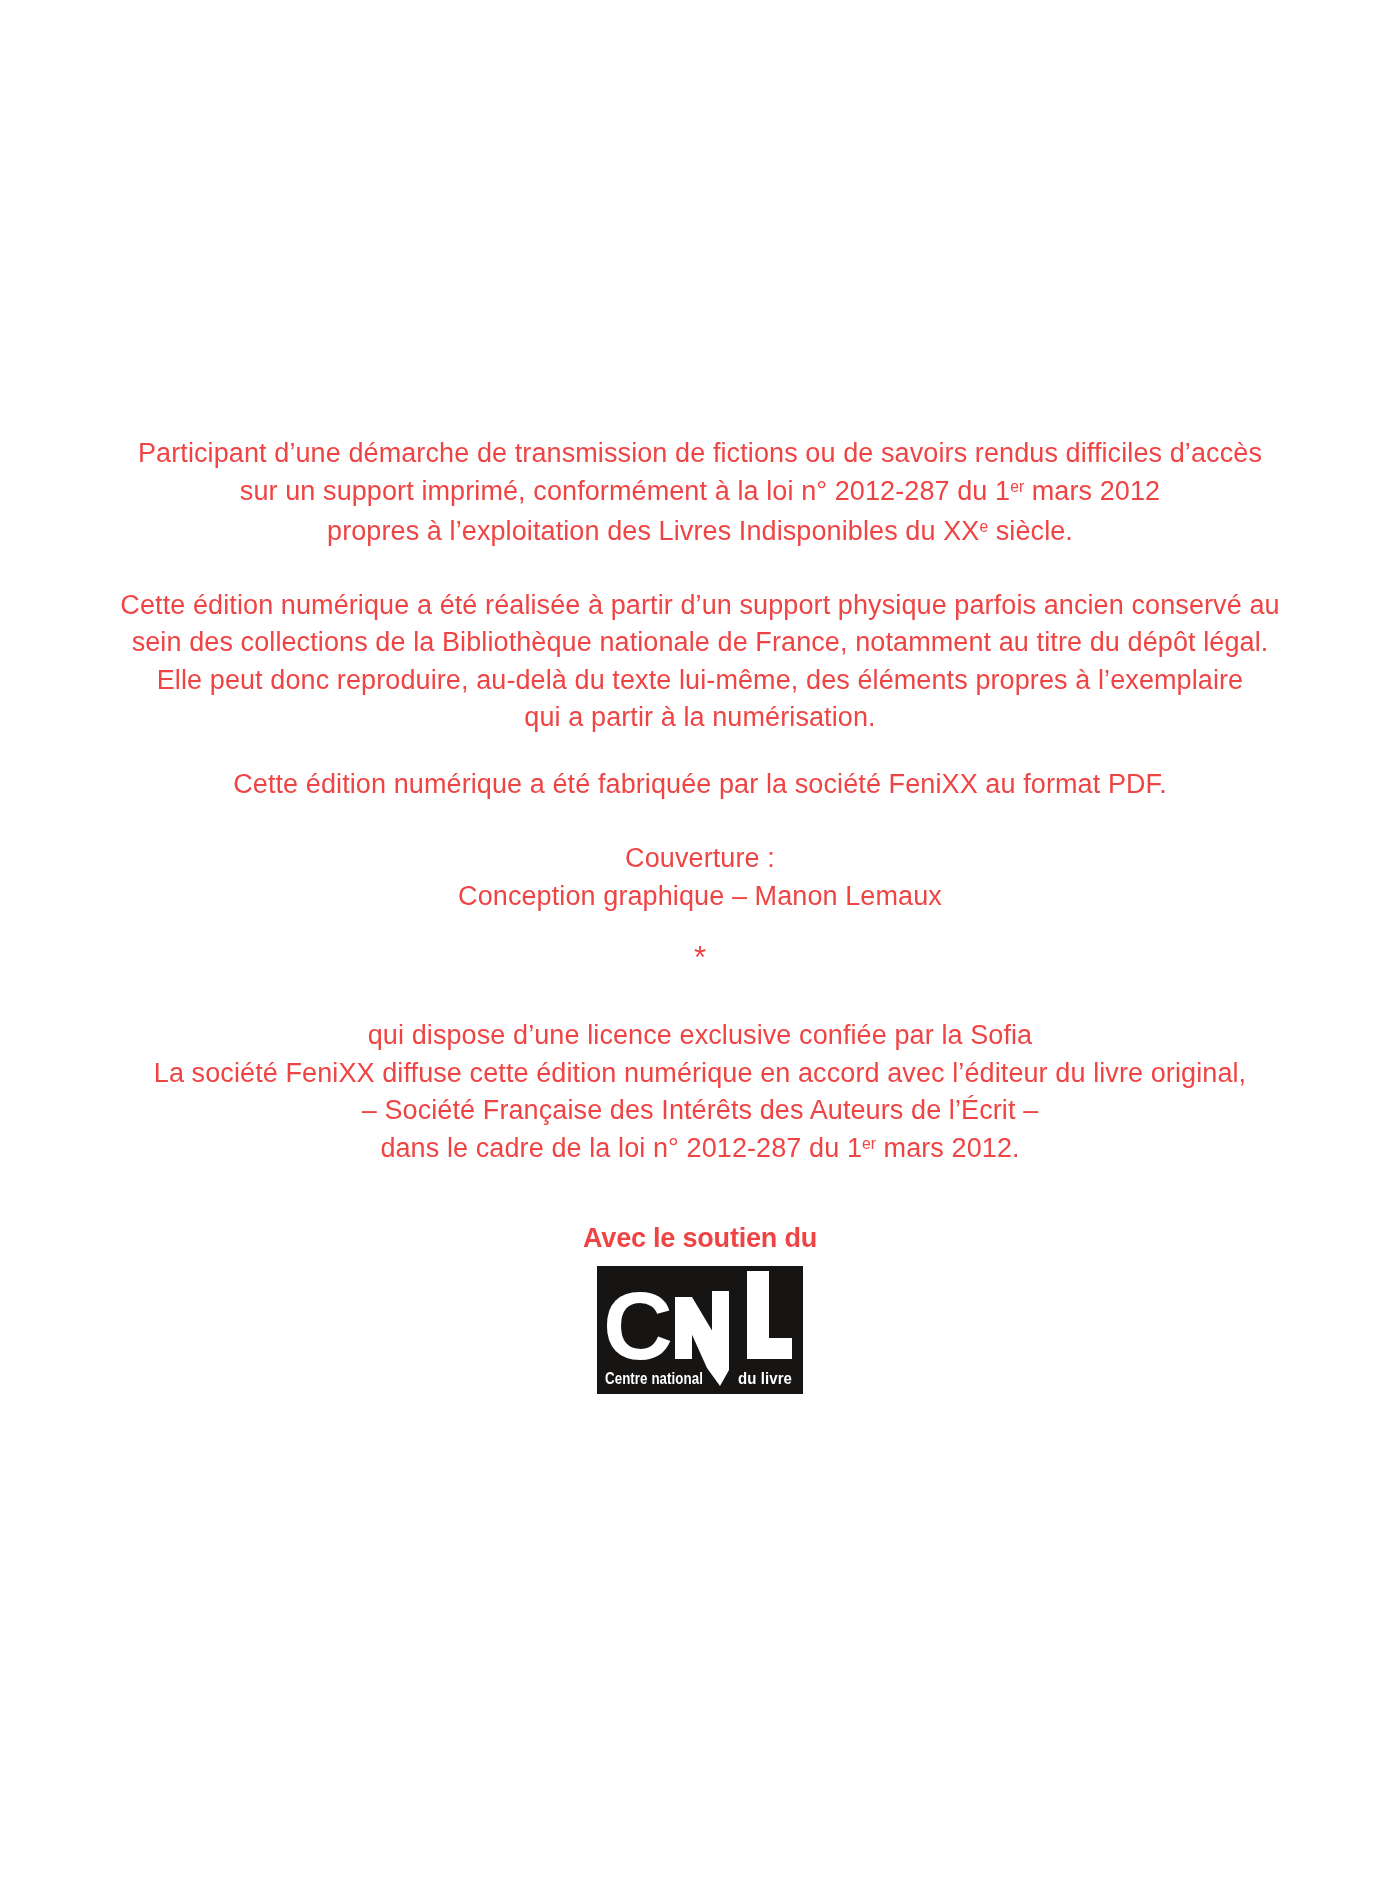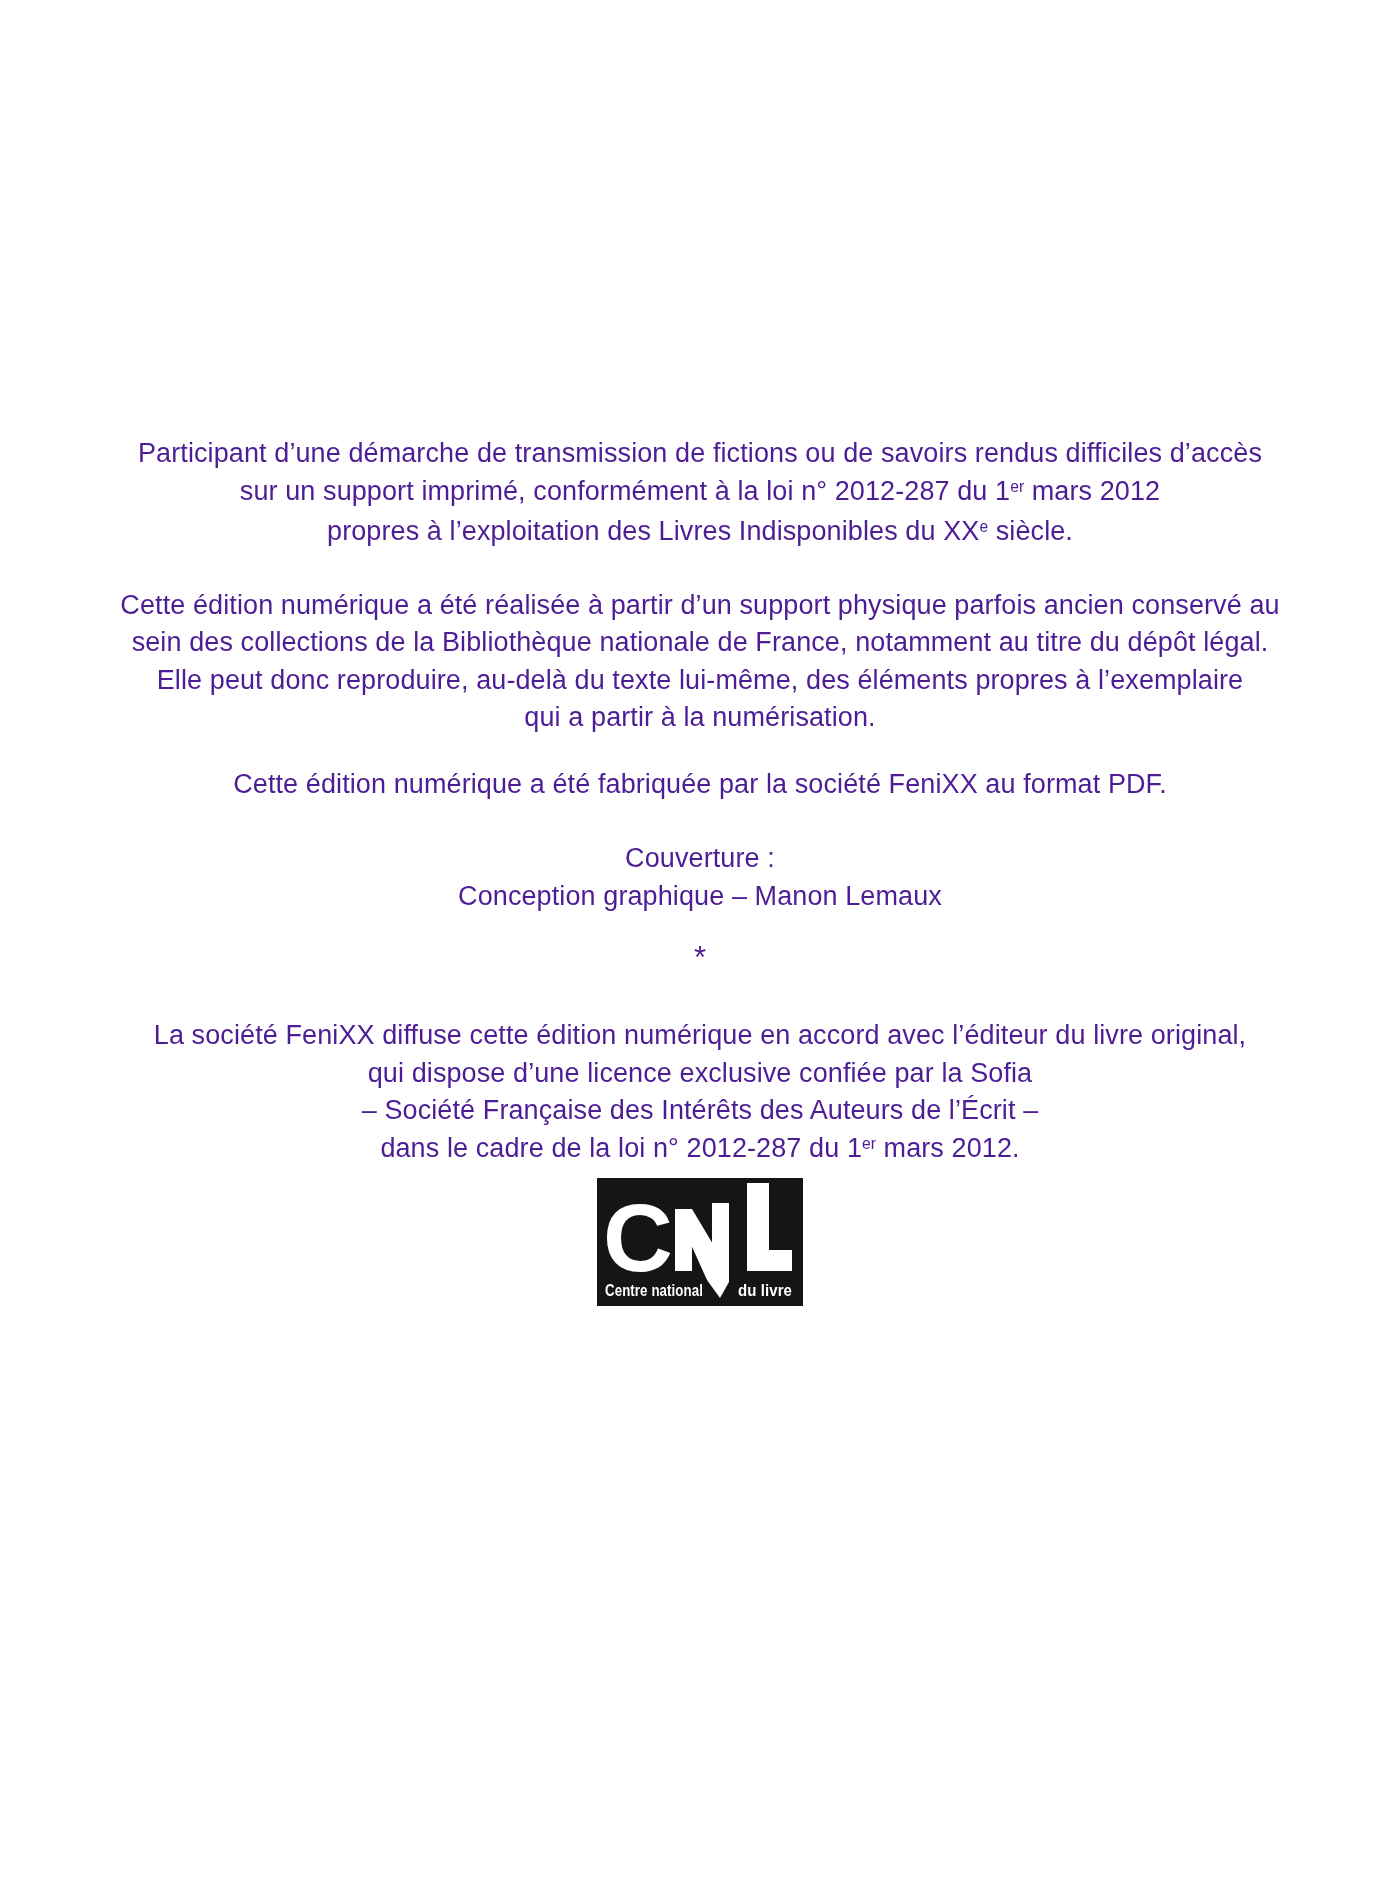--- a/index.html
+++ b/index.html
@@ -11,21 +11,21 @@
     overflow: hidden;
   }
   .page {
     position: absolute; inset: 0;
     background: #ffffff;
   }
   .doc {
     position: absolute;
     top: 435px; left: 0; right: 0;
     text-align: center;
-    color: #4c1d95;
+    color: #ef4444;
     font-size: 27px;
     line-height: 37.5px;
     letter-spacing: 0.1px;
   }
   .para { white-space: nowrap; }
   .line { white-space: nowrap; }
   .sup {
     font-size: 0.58em;
     position: relative;
     top: -0.5em;
@@ -66,26 +66,29 @@
     <div class="para block-cover">
       <div class="line">Couverture :</div>
       <div class="line">Conception graphique – Manon Lemaux</div>
     </div>
 
     <div class="para block-star">
       <div class="line">*</div>
     </div>
 
     <div class="para block-diff">
+      <div class="line">qui dispose d’une licence exclusive confiée par la Sofia</div>
       <div class="line">La société FeniXX diffuse cette édition numérique en accord avec l’éditeur du livre original,</div>
-      <div class="line">qui dispose d’une licence exclusive confiée par la Sofia</div>
       <div class="line">– Société Française des Intérêts des Auteurs de l’Écrit –</div>
       <div class="line"><span>dans le cadre de la loi n° 2012-287 du 1</span><span class="sup">er</span><span> mars 2012.</span></div>
     </div>
 
+    <div class="para block-support">
+      <div class="line">Avec le soutien du</div>
+    </div>
 
     <div class="block-logo">
       <svg width="206" height="128" viewBox="0 0 206 128" xmlns="http://www.w3.org/2000/svg">
         <rect x="0" y="0" width="206" height="128" fill="#171514"></rect>
         <text x="6" y="93" font-size="96" font-weight="bold" fill="#ffffff" font-family="Liberation Sans, sans-serif" textLength="70" lengthAdjust="spacingAndGlyphs">C</text>
         <g>
           <rect x="78" y="31" width="17" height="62" fill="#ffffff"></rect>
           <rect x="115" y="25" width="17" height="68" fill="#ffffff"></rect>
           <polygon points="78,31 95,31 132,93 132,104 123,120 110,102" fill="#ffffff"></polygon>
         </g>

